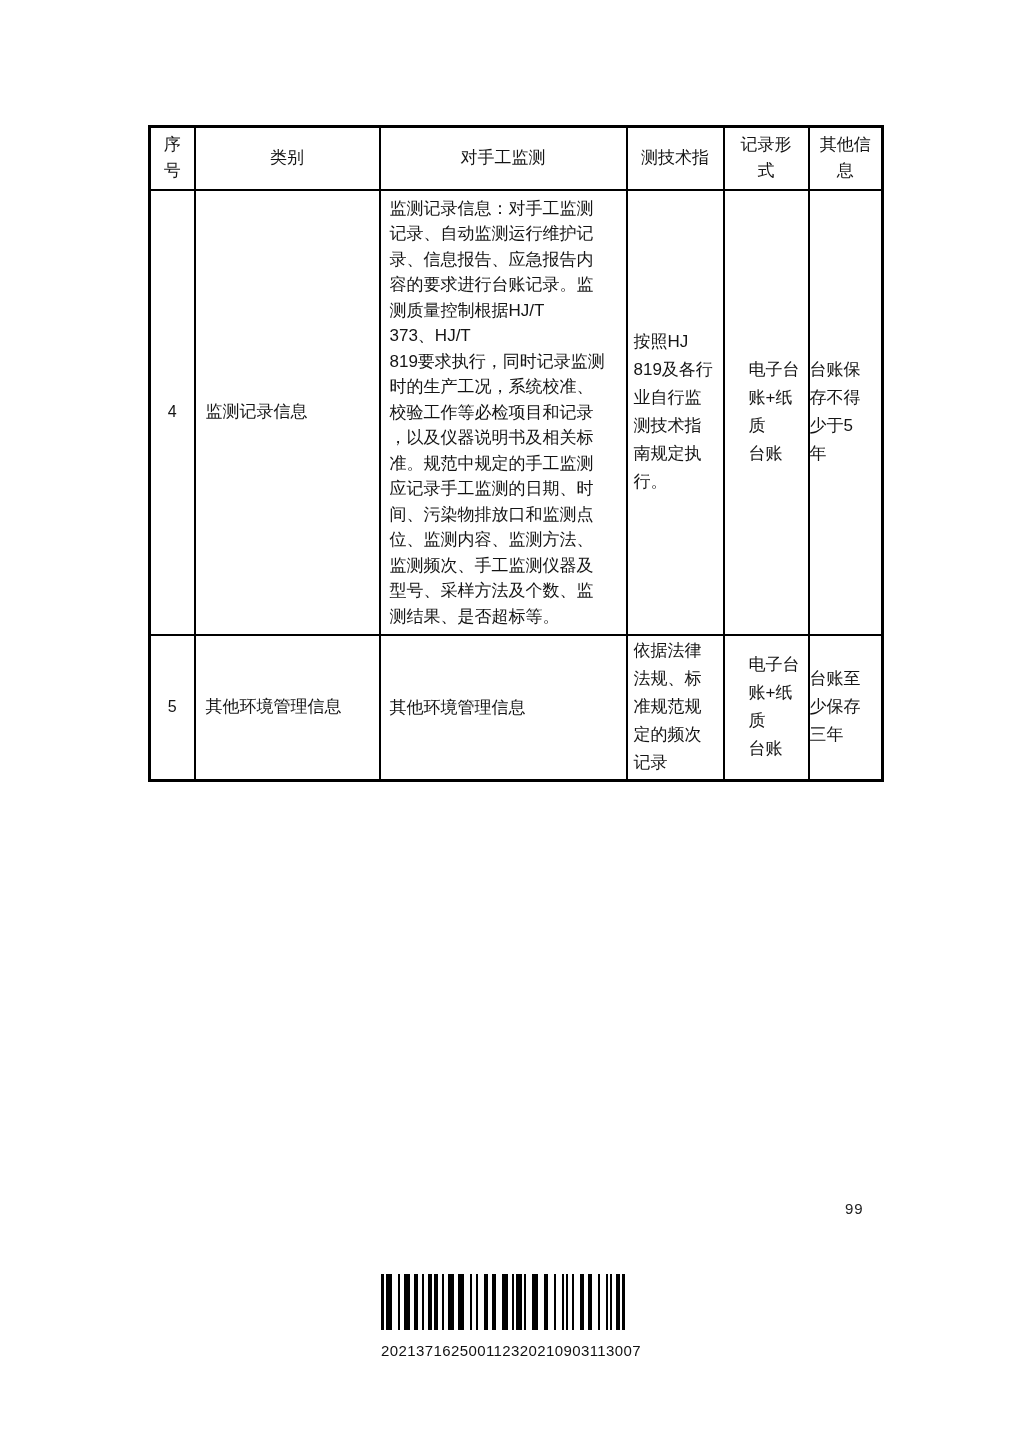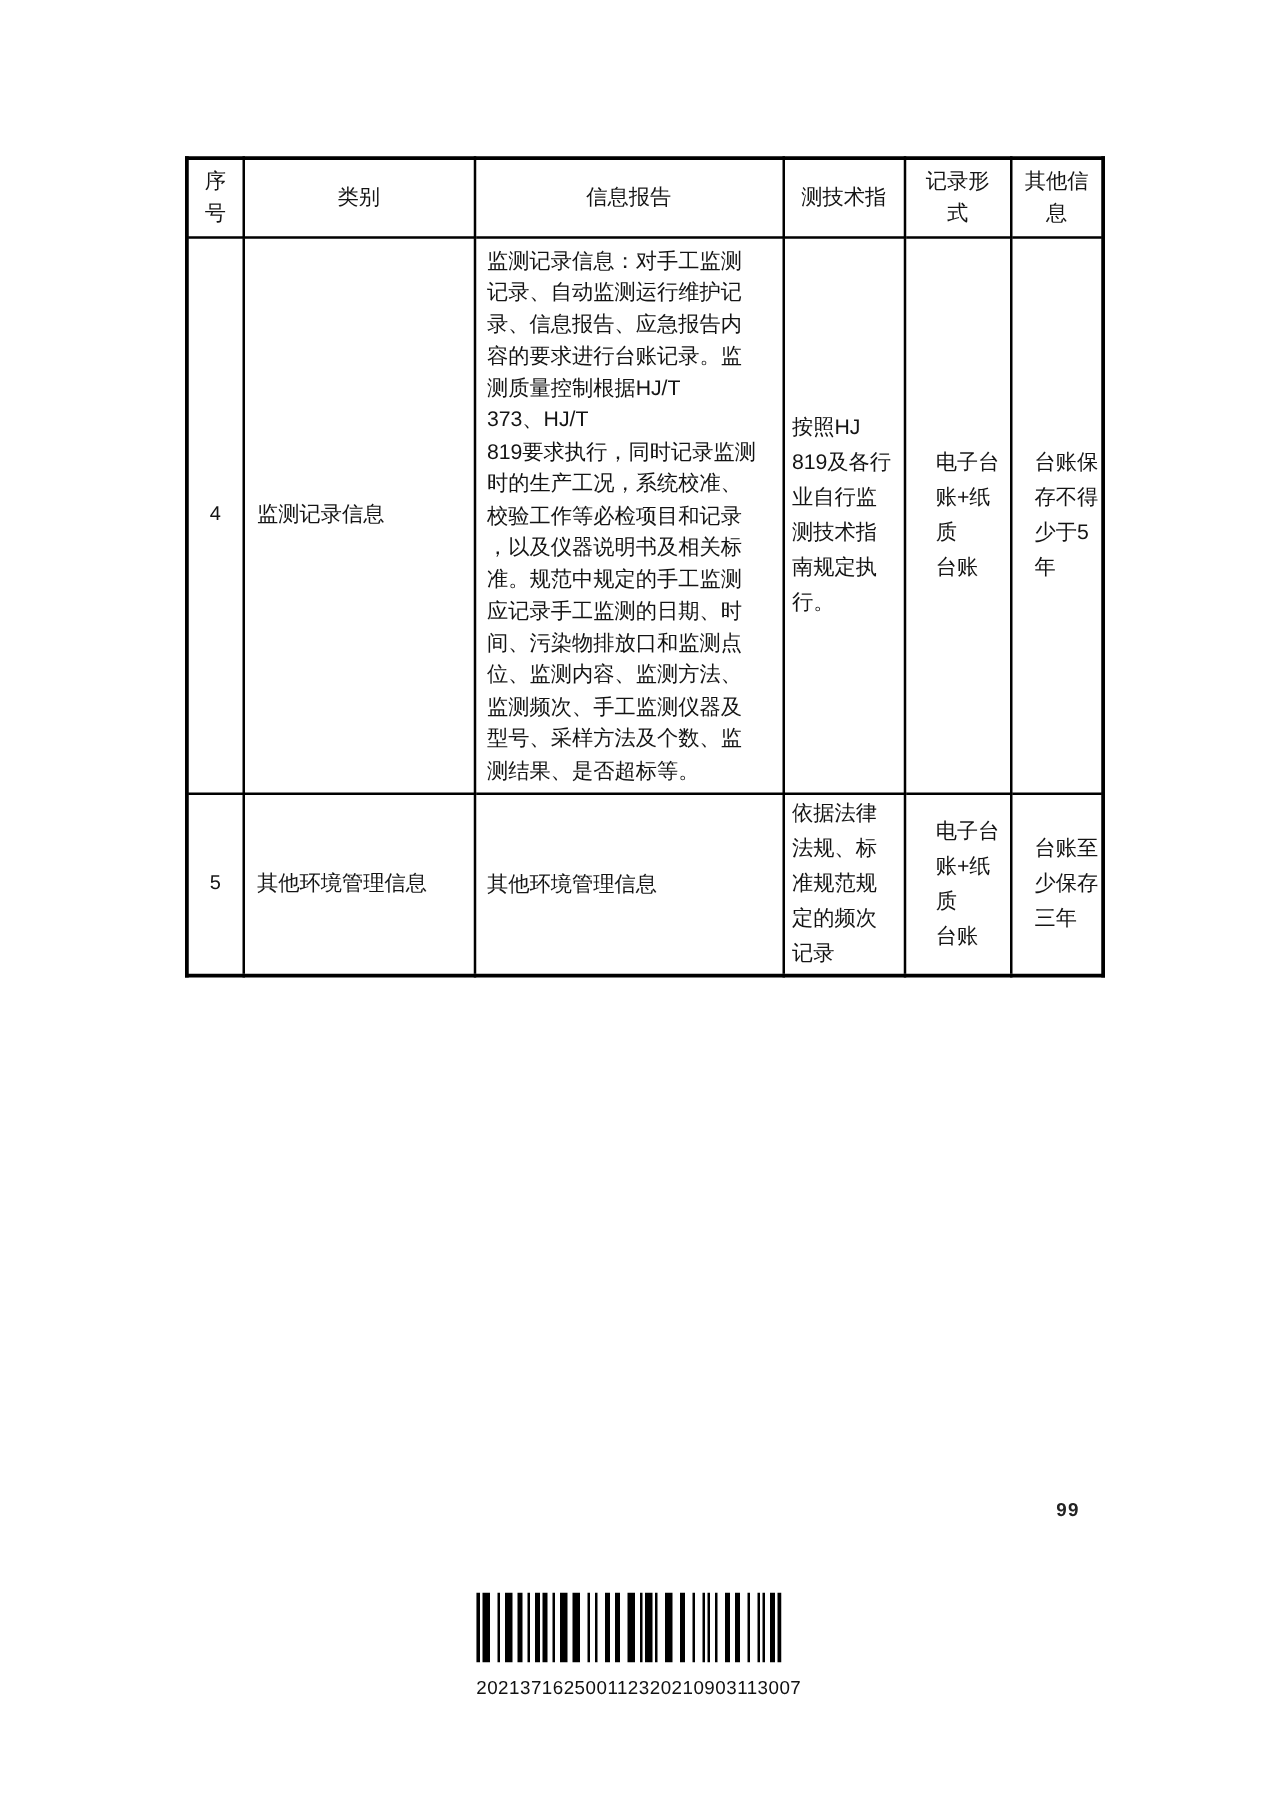--- a/index.html
+++ b/index.html
@@ -24,24 +24,24 @@
   tr.r-5{height:146px;}
   th.hcell{
     font-size:17px;line-height:26px;text-align:center;padding:2px;font-weight:600;
   }
   td{font-size:17px;line-height:28px;}
   td.c-no{text-align:center;font-size:16px;}
   td.c-cat{padding-left:10px;padding-right:4px;border-radius:19px;}
   td.c-content{vertical-align:top;line-height:25.5px;padding:5px 8px 4px 9px;}
   td.c-freq{padding-left:6px;padding-right:2px;}
   td.c-form{padding-left:24px;padding-right:2px;}
-  td.c-other{padding-left:18px;padding-right:2px;margin-top:16px;}
+  td.c-other{padding-left:0;padding-right:2px;margin-top:16px;}
   .page-number{
     position:absolute;left:845px;top:1200px;width:40px;
-    font-size:15px;color:#222;letter-spacing:1px;font-weight:bold;
+    font-size:15px;color:#222;letter-spacing:1px;
   }
   .barcode{position:absolute;left:381px;top:1274px;width:258px;}
   .barcode .bars{
     height:56px;display:flex;align-items:stretch;overflow:hidden;background:#fff;
   }
   .barcode .bars span{flex:none;background:#000;height:100%;}
   .barcode .digits{
     margin-top:12px;text-align:center;font-size:15px;color:#111;
     font-family:"Liberation Sans",sans-serif;letter-spacing:0.4px;white-space:nowrap;
   }
@@ -58,21 +58,21 @@
         <col style="width:247px">
       <col style="width:97px">
         <col style="width:85px">
         <col style="width:74px">
     </colgroup>
     <tbody>
       <tr class="r-head">
         <th class="hcell">序
 号</th>
         <th class="hcell">类别</th>
-        <th class="hcell">信息报告</th>
+        <th class="hcell">对手工监测</th>
         <th class="hcell">测技术指</th>
         <th class="hcell">记录形
 式</th>
         <th class="hcell">其他信
 息</th>
       </tr>
       <tr class="r-4">
         <td class="c-no">4</td>
         <td class="c-cat">监测记录信息</td>
         <td class="c-content">监测记录信息：对手工监测

